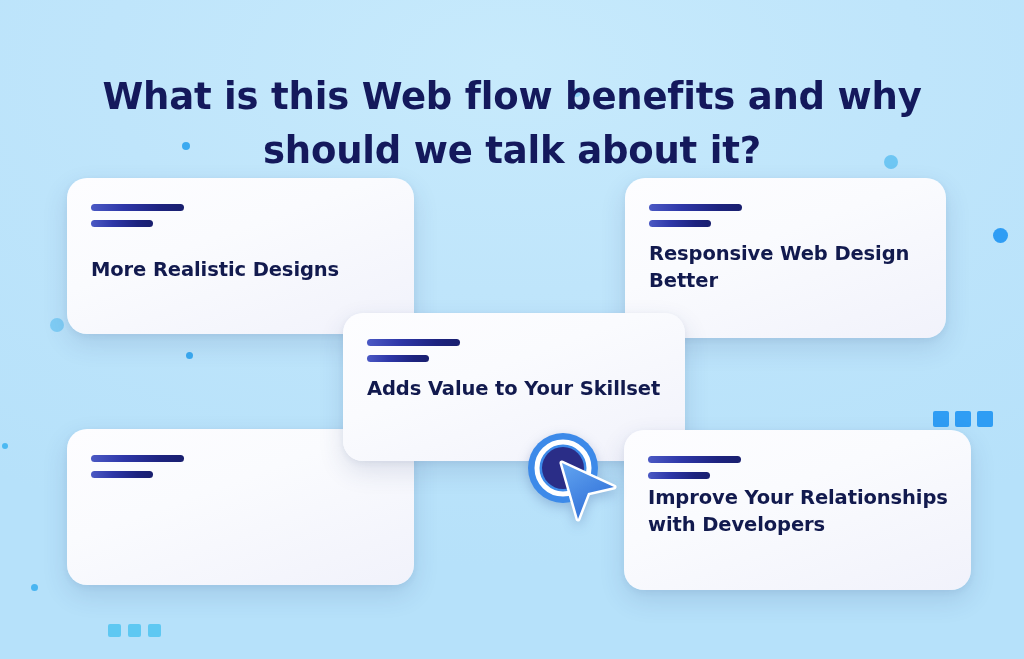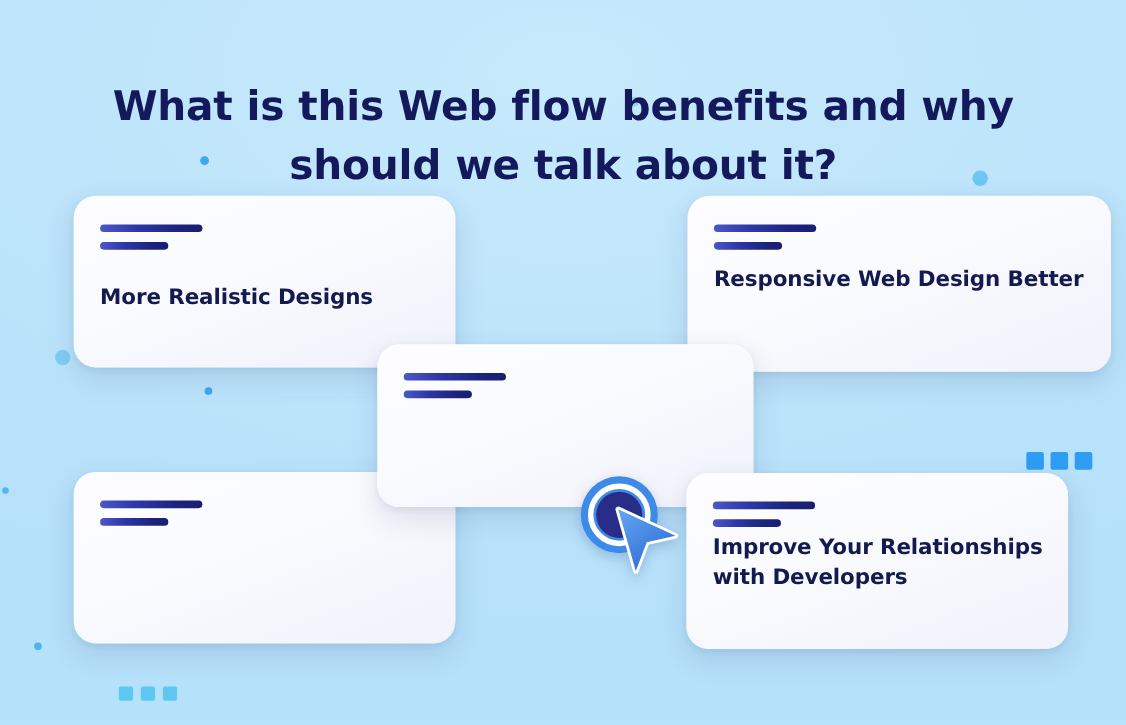--- a/index.html
+++ b/index.html
@@ -56,21 +56,21 @@
     color:#121a4e;
     font-weight:700;
     font-size:19.5px;
     line-height:27px;
     letter-spacing:-0.1px;
   }
 
   
   #card-top-left   {left:67px; top:178px; width:347px;height:156px;}
   #card-top-left   .card-title{top:78px;}
-  #card-top-right  {left:625px;top:178px; width:385px;height:160px;}
+  #card-top-right  {left:625px;top:178px; width:321px;height:160px;}
   #card-top-right  .card-title{top:62px;}
   #card-center     {left:343px;top:313px; width:342px;height:148px;}
   #card-center     .card-title{top:62px;}
   #card-bottom-left{left:67px; top:429px; width:347px;height:156px;}
   #card-bottom-left .card-title{top:80px;}
   #card-bottom-right{left:624px;top:430px;width:347px;height:160px;}
   #card-bottom-right .card-title{top:54px;}
 
   
   #card-top-left{z-index:2;}
@@ -130,20 +130,21 @@
       <span class="bar short"></span>
     </div>
     <div class="card-title">Responsive Web Design Better</div>
   </div>
 
   <div class="card" id="card-center">
     <div class="bars">
       <span class="bar long"></span>
       <span class="bar short"></span>
     </div>
+    <div class="card-title">Adds Value to Your Skillset</div>
   </div>
 
   <div class="card" id="card-bottom-left">
     <div class="bars">
       <span class="bar long"></span>
       <span class="bar short"></span>
     </div>
   </div>
 
   <div class="card" id="card-bottom-right">

